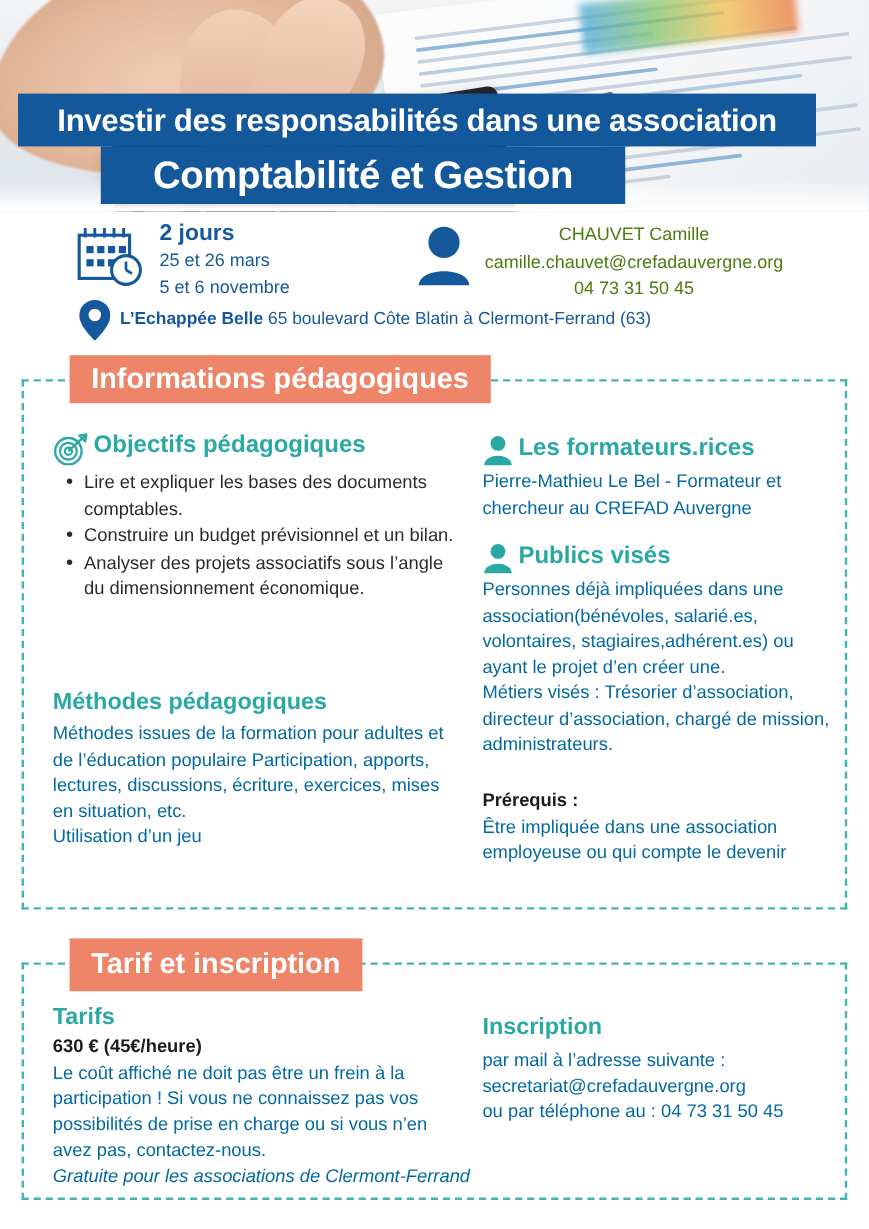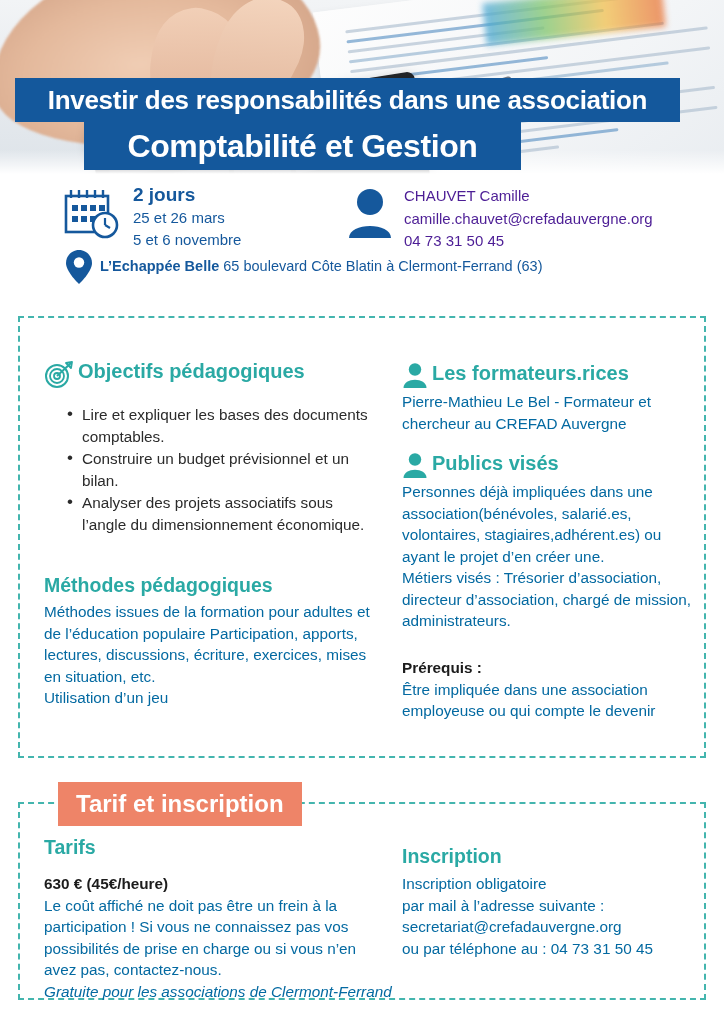--- a/index.html
+++ b/index.html
@@ -100,21 +100,21 @@
     white-space:nowrap;
   }
 
   
   .info { position:absolute; left:0; top:182px; width:640px; height:98px; }
   .cal-icon { position:absolute; left:62px; top:6px; width:62px; height:52px; }
   .dates { position:absolute; left:133px; top:0px; color:#15589c; }
   .dates .d-main { font-size:19px; font-weight:bold; line-height:25px; }
   .dates .d-sub { font-size:15px; line-height:22px; }
   .person-icon { position:absolute; left:348px; top:6px; width:44px; height:50px; }
-  .contact { position:absolute; left:404px; top:3px; color:#4c1d95; font-size:15px; line-height:22.5px; }
+  .contact { position:absolute; left:404px; top:3px; color:#4d7c0f; font-size:15px; line-height:22.5px;text-align:center; }
   .pin-icon { position:absolute; left:66px; top:68px; width:26px; height:34px; }
   .place {
     position:absolute; left:100px; top:76px; font-size:14.5px; color:#15589c;
   }
   .place b { font-weight:bold; }
 
   
   .dbox {
     position:absolute; border:2px dashed #44b5ae; background:transparent;
   }
@@ -132,39 +132,39 @@
   
   .teal-h { color:#2aa9a4; font-weight:bold; }
   .body-t { color:#0369a1; font-size:15.3px; line-height:21.5px; }
 
   .col-l { position:absolute; left:44px; width:340px; }
   .col-r { position:absolute; left:402px; width:300px; }
 
   #objectifs { top:360px; }
   .head-with-icon { display:flex; align-items:flex-start; gap:4px; margin-bottom:3px; }
   .head-with-icon .htxt { font-size:20px; }
-  ul.bul { list-style:none; margin:16px; padding:0; }
+  ul.bul { list-style:none; margin:4px; padding:0; }
   ul.bul li {
     position:relative; padding-left:22px; margin-bottom:1px;
     color:#2b2b2b; font-size:15.3px; line-height:21.5px;
   }
   ul.bul li::before {
     content:"•"; position:absolute; left:7px; top:-1px; font-size:17px; color:#2b2b2b;
   }
 
   #methodes { top:574px; }
   #methodes .htxt2 { font-size:19.5px; color:#2aa9a4; font-weight:bold; margin-bottom:4px; }
 
   #formateurs { top:362px; }
   #publics { top:452px; }
   #prereq { top:657px; }
   #prereq .pre-h { font-size:15.3px; font-weight:bold; color:#1c1c1c; line-height:21.5px; }
 
   #tarifs { top:836px; }
-  #tarifs .t-h { font-size:19.5px; color:#2aa9a4; font-weight:bold; margin-bottom:14px; }
+  #tarifs .t-h { font-size:19.5px; color:#2aa9a4; font-weight:bold; margin-bottom:3px; }
   #tarifs .price { font-size:15.3px; font-weight:bold; color:#1c1c1c; line-height:21.5px; }
   #tarifs .italic { font-style:italic; }
 
   #inscription { top:845px; }
   #inscription .i-h { font-size:19.5px; color:#2aa9a4; font-weight:bold; margin-bottom:5px; }
 
   .nowrapline { white-space:nowrap; }
 </style>
 </head>
 <body>
@@ -269,20 +269,21 @@
       <path d="M13 0 C5.8 0 0 5.8 0 13 C0 22 13 34 13 34 C13 34 26 22 26 13 C26 5.8 20.2 0 13 0 Z" fill="#15589c"></path>
       <circle cx="13" cy="12.5" r="5.2" fill="#ffffff"></circle>
     </svg>
 
     <div class="place nowrapline">
       <b>L’Echappée Belle</b><span> 65 boulevard Côte Blatin à Clermont-Ferrand (63)</span>
     </div>
   </div>
 
   <div class="dbox" id="box-peda"></div>
+  <div class="chip" id="chip-peda">Informations pédagogiques</div>
 
   <div class="col-l" id="objectifs">
     <div class="head-with-icon">
       <svg width="30" height="28" viewBox="0 0 30 28">
         <circle cx="13" cy="16" r="11" fill="none" stroke="#2aa9a4" stroke-width="2"></circle>
         <circle cx="13" cy="16" r="7" fill="none" stroke="#2aa9a4" stroke-width="1.8"></circle>
         <circle cx="13" cy="16" r="3" fill="none" stroke="#2aa9a4" stroke-width="1.8"></circle>
         <line x1="13" y1="16" x2="27" y2="3" stroke="#2aa9a4" stroke-width="2"></line>
         <path d="M22 3 L28 2 L27 8 Z" fill="none" stroke="#2aa9a4" stroke-width="1.8" stroke-linejoin="round"></path>
       </svg>
@@ -334,19 +335,18 @@
 
   <div class="col-l" id="tarifs">
     <div class="t-h">Tarifs</div>
     <div class="price">630 € (45€/heure)</div>
     <div class="body-t">Le coût affiché ne doit pas être un frein à la participation ! Si vous ne connaissez pas vos possibilités de prise en charge ou si vous n’en avez pas, contactez-nous.</div>
     <div class="body-t italic nowrapline">Gratuite pour les associations de Clermont-Ferrand</div>
   </div>
 
   <div class="col-r" id="inscription">
     <div class="i-h">Inscription</div>
-    <div class="body-t">Inscription obligatoire</div>
     <div class="body-t">par mail à l’adresse suivante :</div>
     <div class="body-t">secretariat@crefadauvergne.org</div>
     <div class="body-t">ou par téléphone au : 04 73 31 50 45</div>
   </div>
 
 </div>
 
 </body></html>

